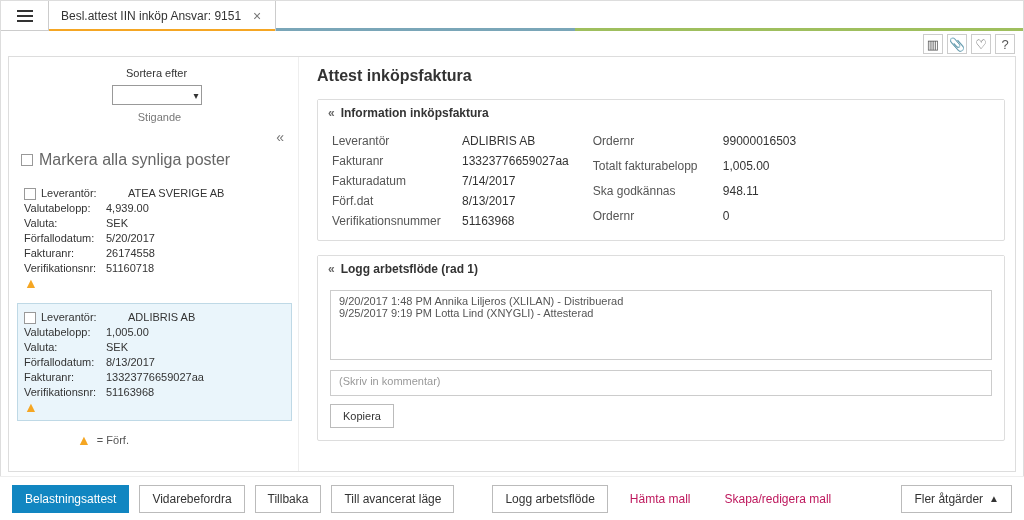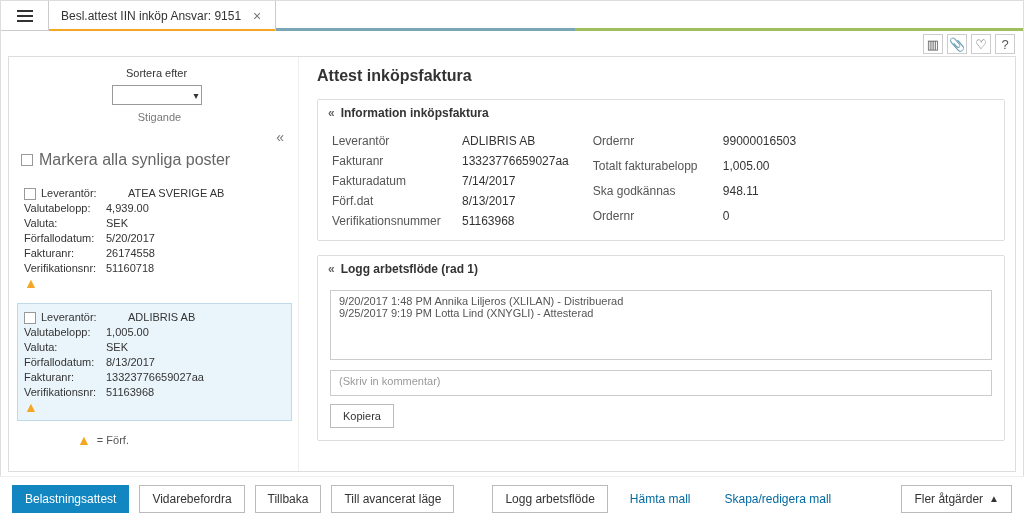--- a/index.html
+++ b/index.html
@@ -143,21 +143,21 @@
     padding:0 12px; gap:10px;
     border-top:1px solid #eee;
     background:#fff;
   }
   .btn{
     height:28px; padding:0 12px; border:1px solid #bbb; background:#fff;
     font-size:12px; color:#333; cursor:pointer;
     display:inline-flex; align-items:center; justify-content:center;
   }
   .btn.primary{ background:#1186c1; border-color:#1186c1; color:#fff;}
-  .btn.ghost{ border:none; color:#0369a1;}
+  .btn.ghost{ border:none; color:#be185d;}
   .footer .spacer{ width:18px;}
   .btn .tri{ margin-left:6px; font-size:10px;}
 </style>
 </head>
 <body>
 
 <div class="tabbar">
   <div class="hamburger">
     <svg width="16" height="12" viewBox="0 0 16 12">
         <rect width="16" height="2"></rect>

